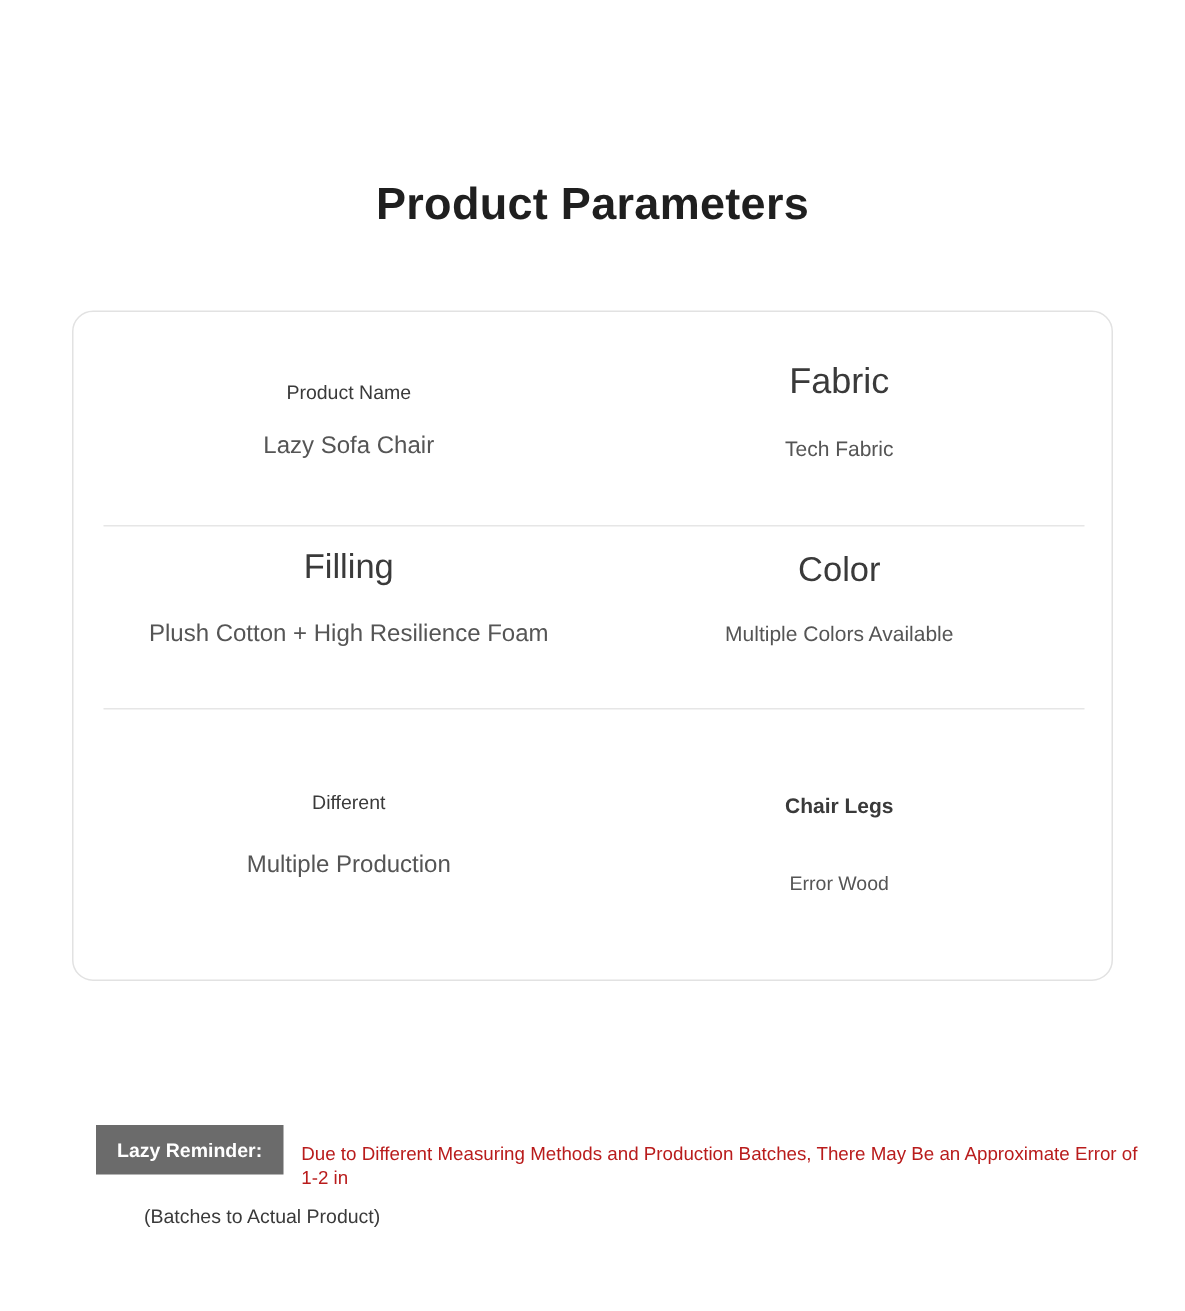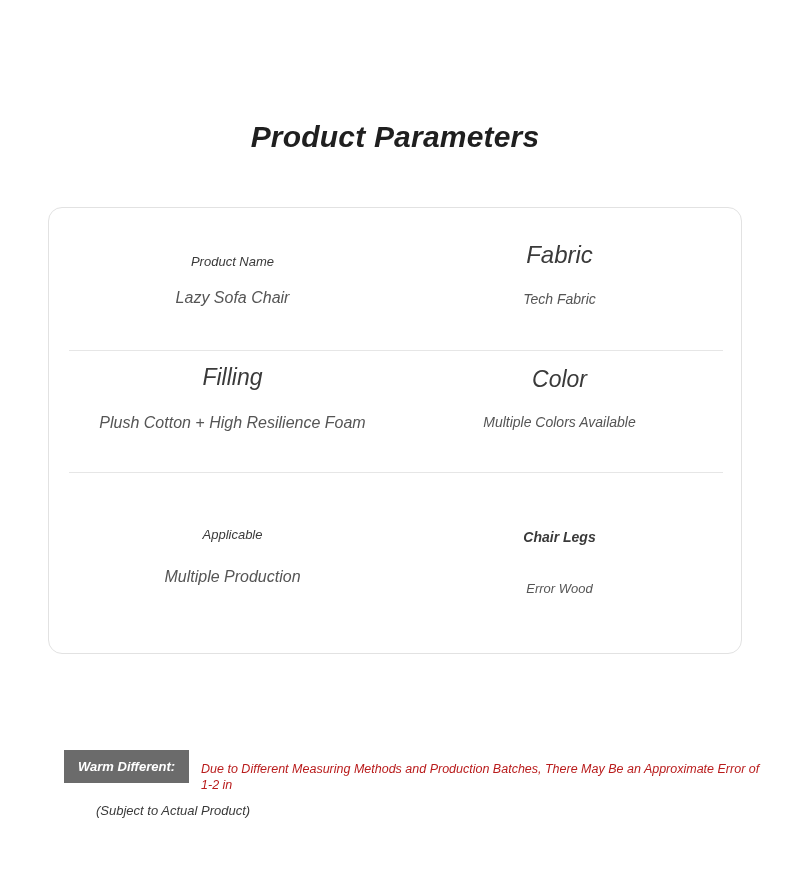--- a/index.html
+++ b/index.html
@@ -13,21 +13,20 @@
     font-family: "Liberation Sans", sans-serif;
     color: #333333;
     position: relative;
     overflow: hidden;
   }
 
   .page {
     position: relative;
     width: 628px;
     height: 874px;
-    font-style: italic;
   }
 
   .page-title {
     position: absolute;
     top: 120px;
     left: 0;
     width: 790px;
     text-align: center;
     font-size: 30px;
     font-weight: bold;
@@ -158,29 +157,29 @@
         <div class="cell-inner param-value r1l-value">Lazy Sofa Chair</div>
       </div>
       <div class="cell cell-right">
         <div class="cell-inner param-label r1r-label">Fabric</div>
         <div class="cell-inner param-value r1r-value">Tech Fabric</div>
       </div>
     </div>
 
     <div class="row row-3">
       <div class="cell cell-left">
-        <div class="cell-inner param-label r3l-label">Applicable</div>
+        <div class="cell-inner param-label r3l-label">Different</div>
         <div class="cell-inner param-value r3l-value">Multiple Production</div>
       </div>
       <div class="cell cell-right">
         <div class="cell-inner param-label r3r-label">Chair Legs</div>
         <div class="cell-inner param-value r3r-value">Error Wood</div>
       </div>
     </div>
 
   </div>
 
   <div class="reminder">
-    <span class="reminder-badge">Warm Different:</span><span class="reminder-text">Due to Different Measuring Methods and Production Batches, There May Be an Approximate Error of 1-2 in</span>
-    <div class="reminder-sub">(Subject to Actual Product)</div>
+    <span class="reminder-badge">Lazy Reminder:</span><span class="reminder-text">Due to Different Measuring Methods and Production Batches, There May Be an Approximate Error of 1-2 in</span>
+    <div class="reminder-sub">(Batches to Actual Product)</div>
   </div>
 
 </div>
 
 </body></html>

